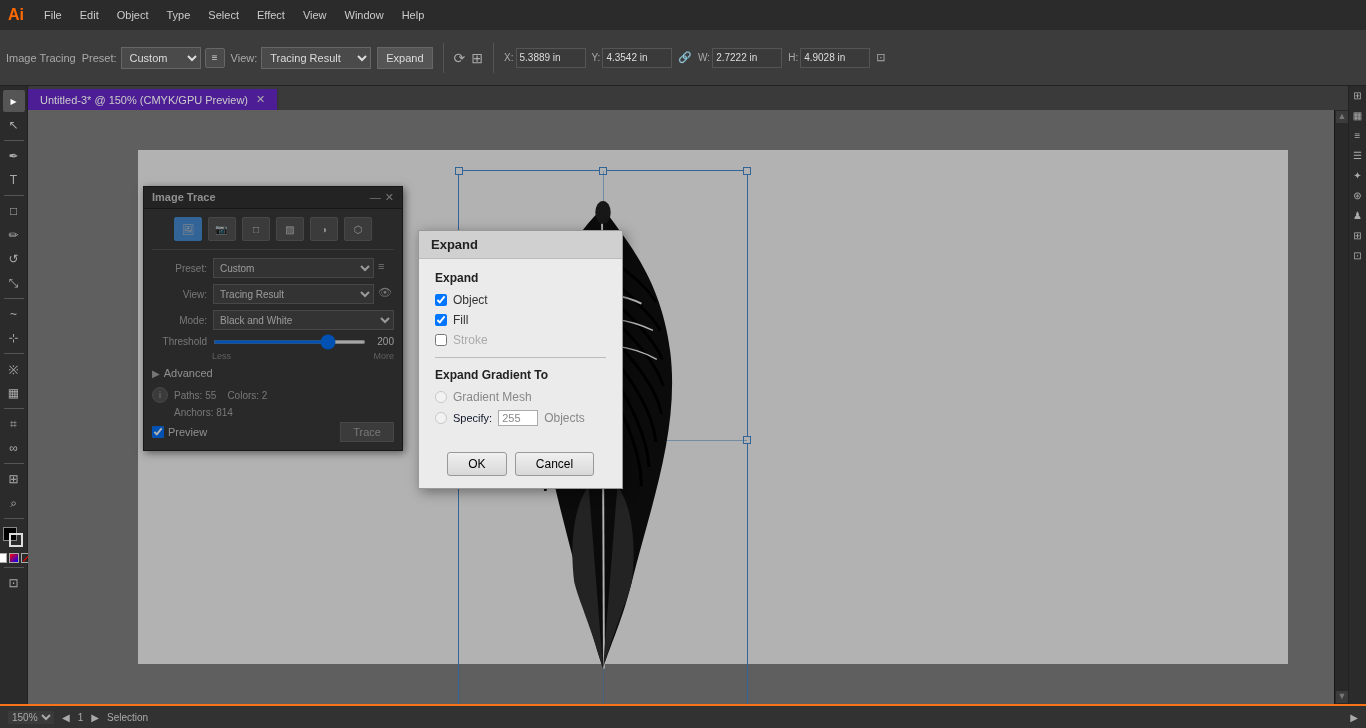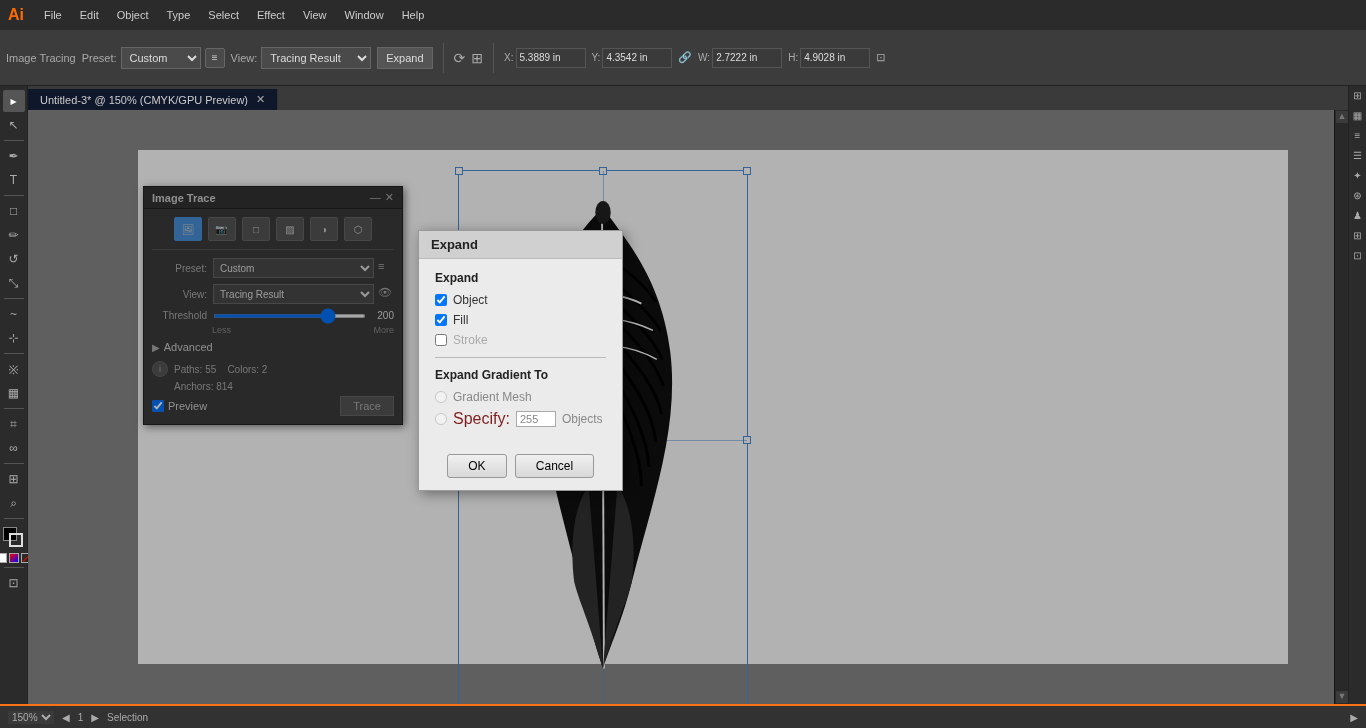--- a/index.html
+++ b/index.html
@@ -47,21 +47,21 @@
     .toolbox {
       width: 28px; background: #2b2b2b; display: flex; flex-direction: column;
       align-items: center; padding: 4px 0; gap: 2px; border-right: 1px solid #222;
     }
     .tool-btn { width: 22px; height: 22px; display: flex; align-items: center; justify-content: center; cursor: pointer; color: #aaa; font-size: 12px; border-radius: 2px; }
     .tool-btn.active { background: #555; color: #fff; }
     .tool-divider { width: 20px; height: 1px; background: #555; margin: 2px 0; }
 
     
     .canvas-area { flex: 1; background: #888; position: relative; overflow: hidden; }
-    .doc-tab { background: #0f172a; padding: 4px 12px; color: #ccc; font-size: 11px; display: inline-flex; align-items: center; gap: 8px; border-right: 1px solid #333; }
+    .doc-tab { background: #4c1d95; padding: 4px 12px; color: #ccc; font-size: 11px; display: inline-flex; align-items: center; gap: 8px; border-right: 1px solid #333; }
     .doc-tab-close { cursor: pointer; color: #aaa; }
     .canvas-bg { position: absolute; top: 24px; left: 0; right: 0; bottom: 0; background: #888; display: flex; align-items: center; justify-content: center; }
     .canvas-white { position: absolute; top: 40px; left: 110px; right: 60px; bottom: 40px; background: white; }
 
     
     .selection-box {
       position: absolute; border: 1px solid #4a90d9;
       top: 60px; left: 430px; width: 290px; height: 540px;
     }
     .selection-handles { position: absolute; top: 0; left: 0; width: 100%; height: 100%; }
@@ -102,21 +102,21 @@
       border-top: 2px solid #f97316;
     }
 
     
     .image-trace-panel {
       position: absolute; top: 100px; left: 115px;
       background: #3c3c3c; border: 1px solid #222; width: 260px;
       box-shadow: 2px 2px 8px rgba(0,0,0,0.5); z-index: 10;
     }
     .panel-header {
-      background: #333; padding: 4px 8px; display: flex; align-items: center;
+      background: #333; padding: 4px 8px; display: flex; align-items: flex-start;
       justify-content: space-between; border-bottom: 1px solid #222;
     }
     .panel-title { color: #ccc; font-size: 11px; font-weight: bold; }
     .panel-controls { display: flex; gap: 4px; }
     .panel-ctrl-btn { color: #aaa; cursor: pointer; font-size: 11px; }
     .panel-body { padding: 8px; }
     .panel-icons { display: flex; gap: 6px; justify-content: center; margin-bottom: 8px; padding-bottom: 8px; border-bottom: 1px solid #555; }
     .panel-icon-btn { width: 28px; height: 24px; background: #555; border: 1px solid #666; color: #ccc; font-size: 10px; cursor: pointer; display: flex; align-items: center; justify-content: center; border-radius: 2px; }
     .panel-icon-btn.active { background: #4a90d9; border-color: #4a90d9; }
     .panel-row { display: flex; align-items: center; margin-bottom: 6px; }
@@ -153,21 +153,21 @@
     }
     .dialog-body { padding: 12px 16px; }
     .dialog-section-label { font-size: 12px; color: #222; font-weight: bold; margin-bottom: 8px; }
     .dialog-checkbox-row { display: flex; align-items: center; gap: 6px; margin-bottom: 6px; }
     .dialog-checkbox-row label { font-size: 12px; color: #333; }
     .dialog-divider { height: 1px; background: #bbb; margin: 10px 0; }
     .dialog-gradient-label { font-size: 12px; color: #222; font-weight: bold; margin-bottom: 8px; }
     .dialog-radio-row { display: flex; align-items: center; gap: 6px; margin-bottom: 6px; }
     .dialog-radio-row label { font-size: 12px; color: #888; }
     .dialog-specify-row { display: flex; align-items: center; gap: 6px; margin-bottom: 6px; }
-    .dialog-specify-row label { font-size: 16px; color: #7f1d1d; }
+    .dialog-specify-row label { font-size: 11px; color: #0f172a; }
     .dialog-specify-input { width: 40px; background: #fff; border: 1px solid #aaa; padding: 1px 3px; font-size: 11px; color: #888; }
     .dialog-objects-label { font-size: 12px; color: #888; }
     .dialog-footer { display: flex; justify-content: center; gap: 8px; padding: 8px 16px 12px; }
     .dialog-ok-btn {
       background: linear-gradient(to bottom, #f0f0f0, #d8d8d8);
       border: 1px solid #999; padding: 4px 20px; font-size: 12px; cursor: pointer;
       border-radius: 3px; min-width: 60px;
     }
     .dialog-cancel-btn {
       background: linear-gradient(to bottom, #f0f0f0, #d8d8d8);
@@ -376,20 +376,26 @@
         </div>
 
         <div class="panel-row">
           <span class="panel-row-label">View:</span>
           <select class="panel-select">
             <option>Tracing Result</option>
           </select>
           <span class="panel-eye-btn">👁</span>
         </div>
 
+        <div class="panel-row">
+          <span class="panel-row-label">Mode:</span>
+          <select class="panel-select">
+            <option>Black and White</option>
+          </select>
+        </div>
 
 
         <div class="threshold-row">
           <span class="threshold-label">Threshold</span>
           <input type="range" class="threshold-slider" min="0" max="255" value="200" style="">
           <span class="threshold-value">200</span>
         </div>
         <div class="threshold-minmax">
           <span>Less</span>
           <span>More</span>

